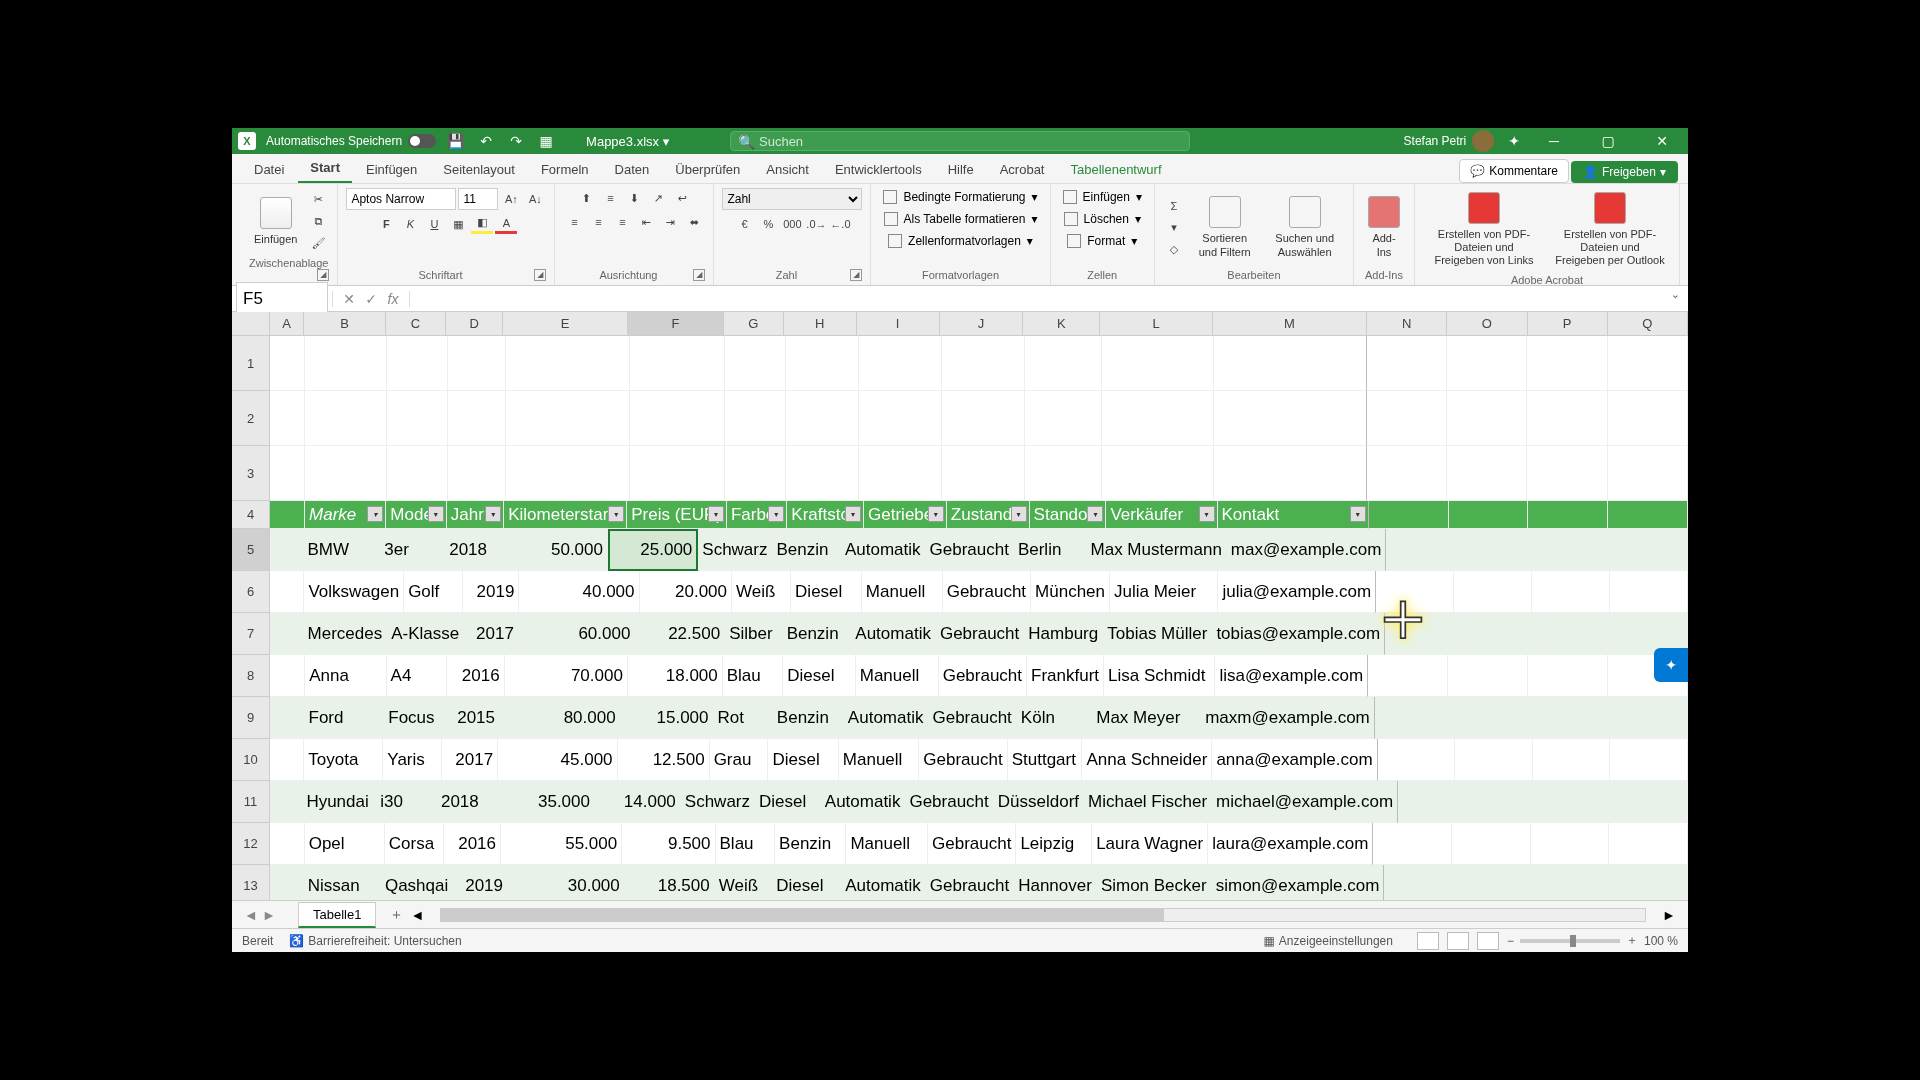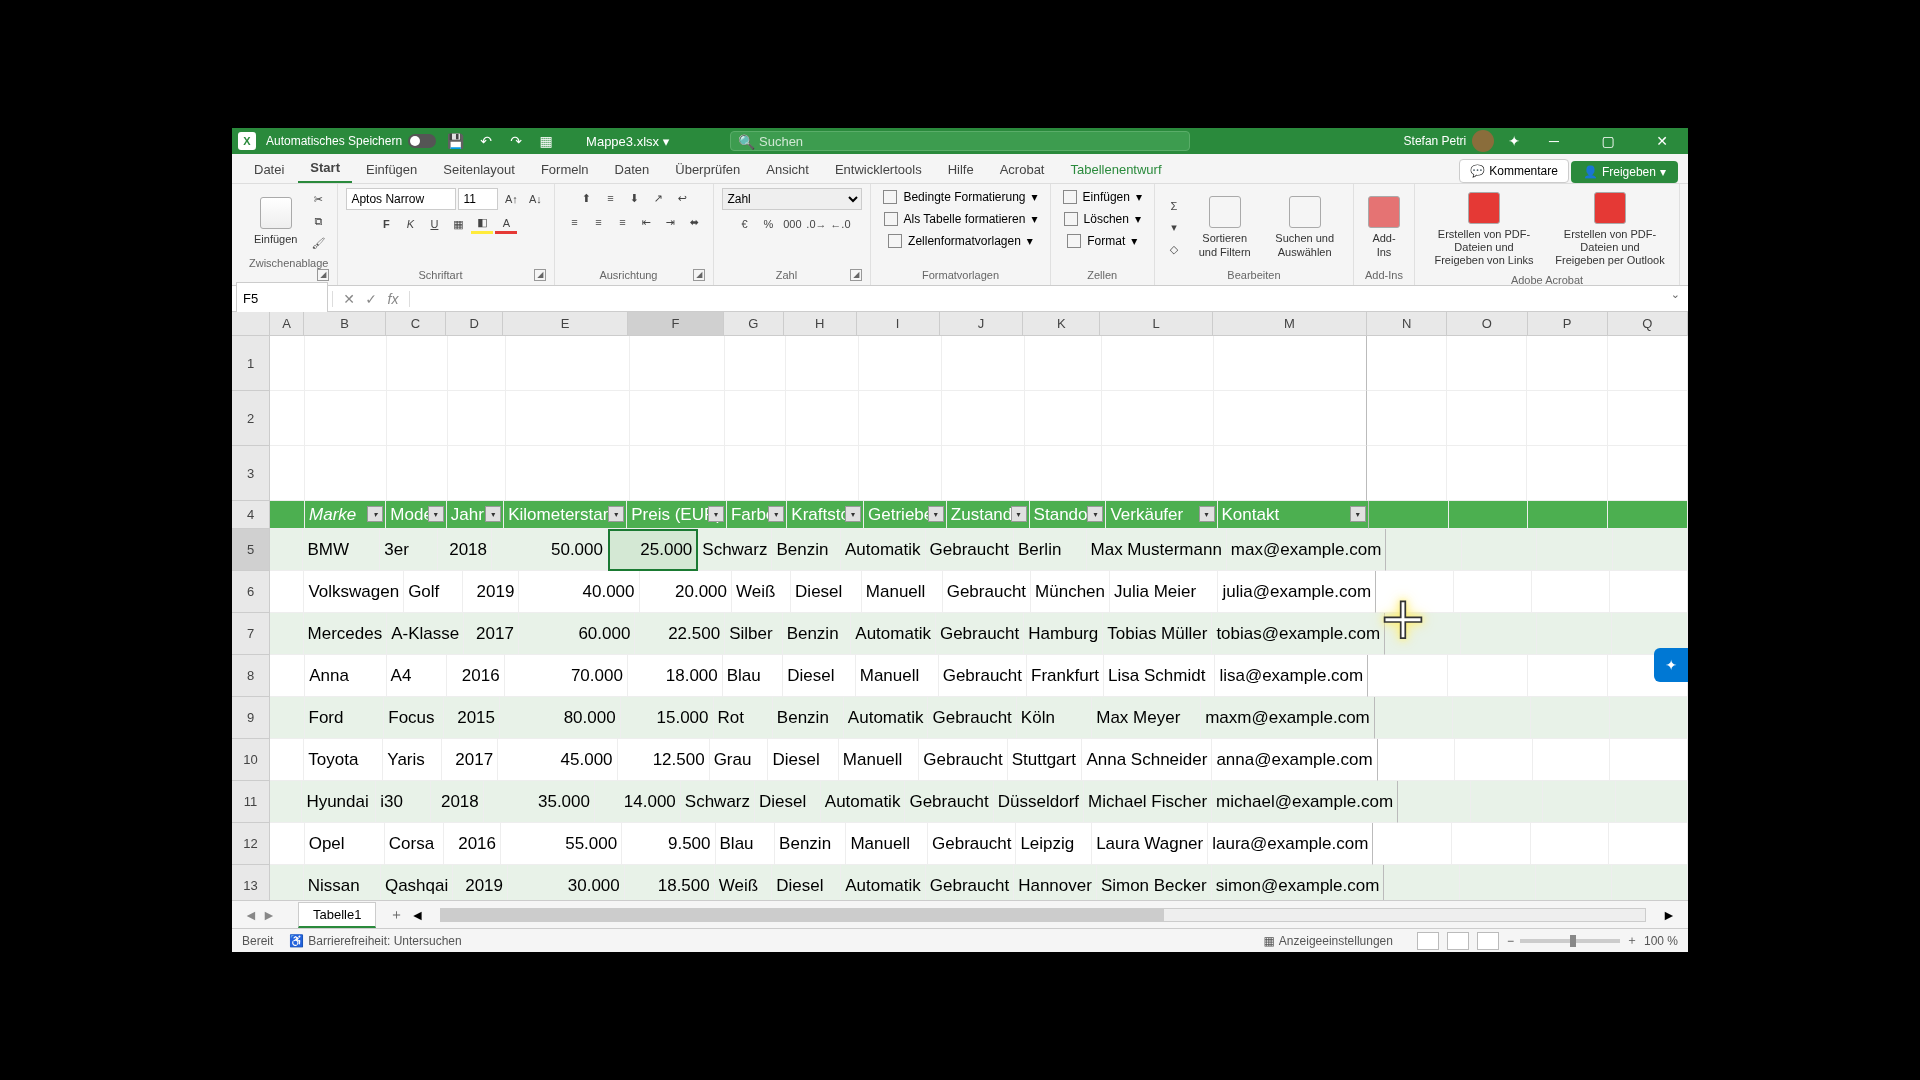--- a/index.html
+++ b/index.html
@@ -45,21 +45,21 @@
 .ribbon input.fontname { width: 110px; height: 22px; font-size: 12px; padding: 0 4px; border: 1px solid #ccc; }
 .ribbon input.fontsize { width: 40px; height: 22px; font-size: 12px; padding: 0 4px; border: 1px solid #ccc; }
 .ribbon .row { display: flex; align-items: center; gap: 2px; }
 .ribbon select.numfmt { width: 140px; height: 22px; font-size: 12px; border: 1px solid #ccc; }
 .ribbon .mbtn { display: flex; align-items: center; gap: 6px; font-size: 12px; cursor: pointer; padding: 2px 4px; white-space: nowrap; }
 .ribbon .mbtn .mico { width: 14px; height: 14px; border: 1px solid #888; }
 .ribbon .gname .dlg { float: right; width: 12px; height: 12px; border: 1px solid #999; font-size: 8px; line-height: 10px; text-align: center; }
 
 
 .fbbar { height: 26px; background: #fff; border-bottom: 1px solid #ccc; display: flex; align-items: center; }
-.fbbar .namebox { width: 92px; height: 22px; margin: 0 4px; border: 1px solid #ccc; font-size: 13px; padding: 16px 6px; }
+.fbbar .namebox { width: 92px; height: 22px; margin: 0 4px; border: 1px solid #ccc; font-size: 17px; padding: 16px 6px; }
 .fbbar .fxbtns { display: flex; gap: 2px; padding: 0 6px; border-left: 1px solid #ddd; border-right: 1px solid #ddd; }
 .fbbar .fxbtn { width: 20px; text-align: center; color: #888; cursor: pointer; }
 .fbbar .fxinput { flex: 1; height: 22px; border: none; font-size: 13px; padding: 0 6px; }
 
 
 .gridwrap { position: relative; height: calc(100% - 26px - 30px - 102px - 26px - 28px - 24px); background: #fff; overflow: hidden; }
 .corner { position: absolute; top: 0; left: 0; width: 38px; height: 24px; background: #e8e8e8; border-right: 1px solid #ccc; border-bottom: 1px solid #ccc; }
 .colheads { position: absolute; top: 0; left: 38px; right: 0; height: 24px; display: flex; background: #e8e8e8; border-bottom: 1px solid #ccc; }
 .colheads .ch { border-right: 1px solid #ccc; text-align: center; font-size: 13px; color: #444; line-height: 24px; }
 .colheads .ch.active { background: #d0d0d0; }

